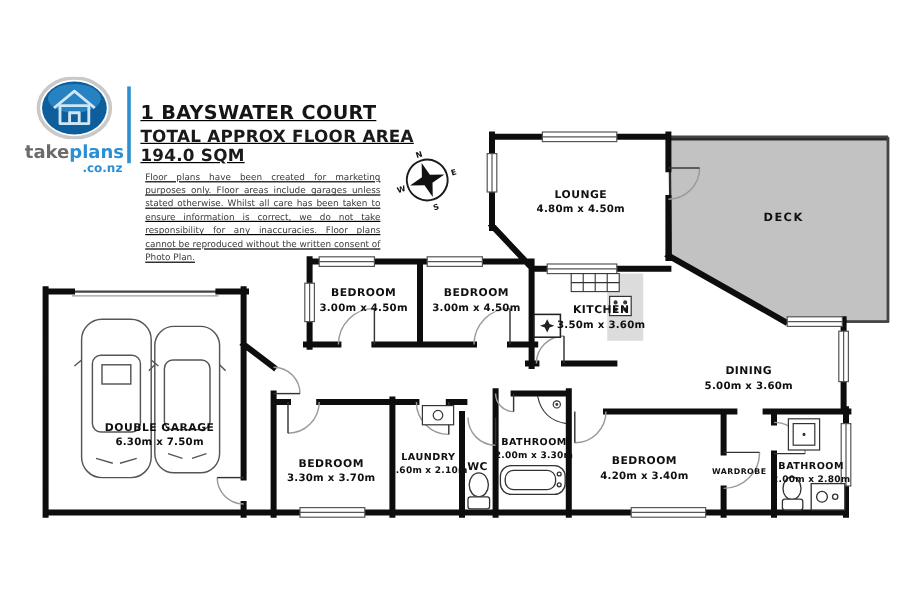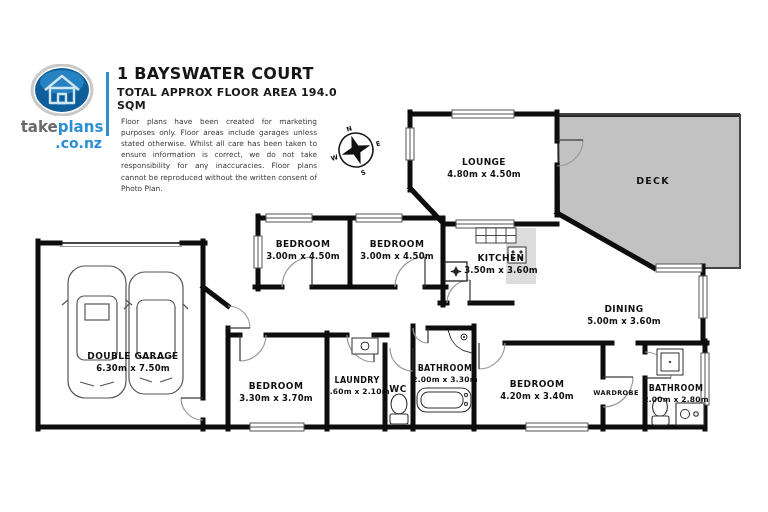--- a/index.html
+++ b/index.html
@@ -4,26 +4,26 @@
 <style>
   html,body{margin:0;padding:0;background:#fff;}
   .page{position:relative;width:768px;height:512px;background:#fff;overflow:hidden;
         font-family:"DejaVu Sans",sans-serif;}
   .plan{position:absolute;left:0;top:0;}
   .header{position:absolute;left:0;top:0;width:420px;height:170px;}
   .logo{position:absolute;left:18px;top:64px;width:88px;text-align:center;}
   .logo-text{font-size:15px;font-weight:bold;letter-spacing:0;line-height:1;}
   .logo-photo{color:#6b6b6b;}
   .logo-plan{color:#2a8fd4;}
-  .logo-tld{display:block;text-align:right;padding-right:4px;font-size:14px;
+  .logo-tld{display:block;text-align:right;padding-right:4px;font-size:10px;
             color:#2a8fd4;font-weight:bold;margin-top:1px;}
   .divider{position:absolute;left:106px;top:72px;width:3px;height:64px;background:#2f8fd0;}
-  .title-block{position:absolute;left:117px;top:64px;width:250px;}
+  .title-block{position:absolute;left:117px;top:84px;width:250px;text-decoration:underline;}
   .title{font-size:16px;font-weight:800;color:#151515;letter-spacing:.3px;margin:0;}
-  .subtitle{font-size:11px;font-weight:bold;color:#1a1a1a;margin:3px 0 4px 0;letter-spacing:.2px;}
+  .subtitle{font-size:14px;font-weight:bold;color:#1a1a1a;margin:3px 0 4px 0;letter-spacing:.2px;}
   .disclaimer{font-size:7.4px;line-height:1.5;color:#3a3a3a;width:196px;
               text-align:justify;margin:4px;}
   
   text{font-family:"DejaVu Sans",sans-serif;fill:#101010;}
   .room-name{font-size:9px;font-weight:bold;letter-spacing:.4px;text-anchor:middle;}
   .room-dims{font-size:8.5px;font-weight:bold;letter-spacing:.2px;text-anchor:middle;}
   .room-name-small{font-size:6.5px;font-weight:bold;letter-spacing:.4px;text-anchor:middle;}
   .deck-name{font-size:9.5px;font-weight:bold;letter-spacing:1.2px;text-anchor:middle;}
   .compass-letter{font-size:6.5px;font-weight:bold;text-anchor:middle;}
 </style>

